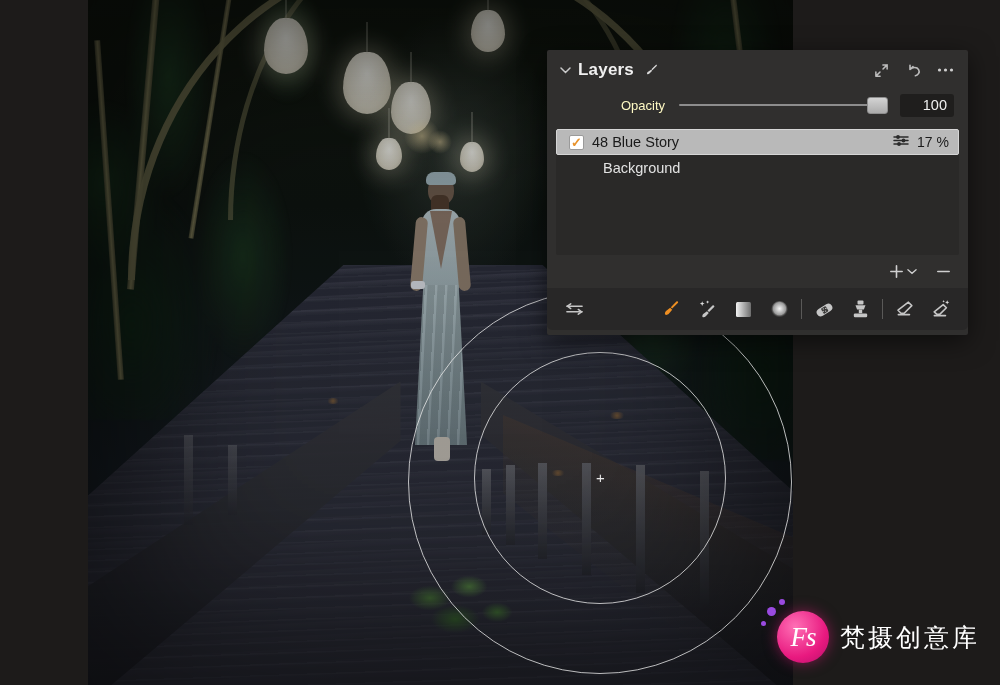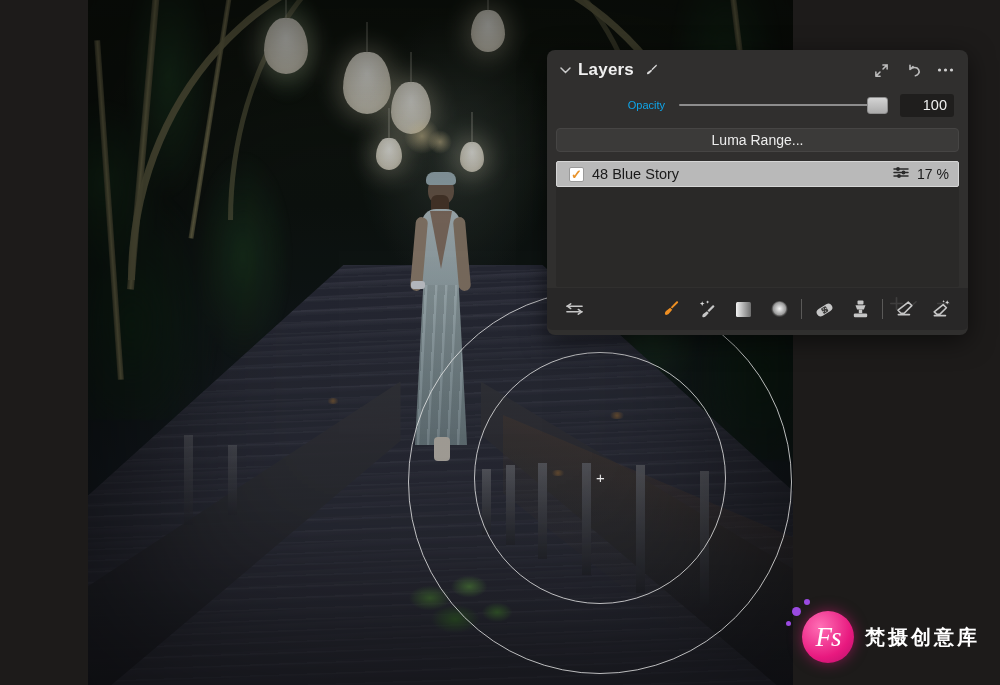--- a/index.html
+++ b/index.html
@@ -116,32 +116,32 @@
 
   
   .brush-outer, .brush-inner {
     position:absolute; border:1.4px solid rgba(235,235,235,.78); border-radius:50%;
   }
   .crosshair { position:absolute; color:#e8e8e8; font-size:15px; line-height:1; }
 
   
   .panel {
     position:absolute; left:547px; top:50px; width:421px; height:285px;
-    background:#302f2e; border-radius:8px;
+    background:#302f2e; border-radius:2px;
     box-shadow: 0 6px 26px rgba(0,0,0,.55);
     color:#e2e2e2;
   }
   .panel-head { display:flex; align-items:center; height:40px; padding:0 14px 0 10px; }
   .chev { width:16px; height:16px; display:flex; align-items:center; justify-content:center; color:#c9c9c9; font-size:11px; }
   .ptitle { font-size:17px; font-weight:700; color:#f0f0f0; margin-left:5px; letter-spacing:.2px; }
   .head-icons { margin-left:auto; display:flex; align-items:center; gap:15px; }
   .hicon { width:17px; height:17px; display:flex; align-items:center; justify-content:center; color:#bdbdbd; }
 
   .opacity-row { display:flex; align-items:center; height:30px; padding:0 14px 0 0; }
-  .op-label { width:118px; text-align:right; font-size:11px; color:#0ea5e9; padding-right:0; }
+  .op-label { width:118px; text-align:right; font-size:13px; color:#fef9c3; padding-right:0; }
   .slider { flex:1; margin:0 12px 0 14px; position:relative; height:18px; display:flex; align-items:center; }
   .track { width:100%; height:2px; background:#8d8d8d; border-radius:2px; }
   .knob { position:absolute; right:0; width:21px; height:17px; border-radius:3px;
           background: linear-gradient(180deg,#d3d3d3,#ababab); border:1px solid #8e8e8e; }
   .op-value { width:54px; height:23px; background:#1f1e1d; border-radius:3px; display:flex;
               align-items:center; justify-content:flex-end; padding-right:7px; font-size:14.5px; color:#efefef; }
 
   .luma-btn {
     margin:8px 9px 0 9px; height:24px; background:#3b3a39; border:1px solid #464544; border-radius:4px;
     display:flex; align-items:center; justify-content:center; font-size:14px; color:#ededed; cursor:pointer;
@@ -173,21 +173,21 @@
   .tb-group { display:flex; align-items:center; gap:10px; }
 
   
   .wm { position:absolute; right:20px; bottom:22px; display:flex; align-items:center; gap:11px; }
   .wm-logo { position:relative; width:52px; height:52px; border-radius:50%;
              background: radial-gradient(circle at 35% 30%, #ff6fb5, #e8197f 62%, #b5106a);
              display:flex; align-items:center; justify-content:center;
              box-shadow: 0 0 14px rgba(232,25,127,.5); }
   .wm-fs { font-family:"Liberation Serif", serif; font-size:27px; color:#fff; font-style:italic; letter-spacing:-1px; }
   .wm-bub { position:absolute; border-radius:50%; background:#9a4ae0; }
-  .wm-text { font-family:"DejaVu Sans", sans-serif; font-size:20px; color:#ffffff; letter-spacing:3px; font-weight:700; }
+  .wm-text { font-family:"DejaVu Sans", sans-serif; font-size:25px; color:#ffffff; letter-spacing:3px; font-weight:400; }
 </style>
 </head>
 <body>
 
 <div id="root">
 
   <div class="canvas-wrap">
     <div class="photo">
       <div class="sky"></div>
 
@@ -292,21 +292,20 @@
 
     <div class="opacity-row">
       <div class="op-label">Opacity</div>
       <div class="slider">
         <div class="track"></div>
         <div class="knob"></div>
       </div>
       <div class="op-value">100</div>
     </div>
 
-    <div class="luma-btn">Luma Range...</div>
 
     <div class="layer-list">
 
       <div class="layer-row selected">
         <div class="checkbox">
           <span class="check">✓</span>
         </div>
         <div class="layer-name">48 Blue Story</div>
         <div class="layer-adj">
           <span>
@@ -314,20 +313,23 @@
               <path d="M1 3h14M1 6.5h14M1 10h14" stroke="#2a2a2a" stroke-width="1.5" stroke-linecap="round"></path>
               <circle cx="5" cy="3" r="1.9" fill="#2a2a2a"></circle>
                 <circle cx="10.5" cy="6.5" r="1.9" fill="#2a2a2a"></circle>
                 <circle cx="6" cy="10" r="1.9" fill="#2a2a2a"></circle>
             </svg>
           </span>
           <span class="pct">17 %</span>
         </div>
       </div>
 
+      <div class="layer-row plain">
+        <div class="layer-name">Background</div>
+      </div>
 
     </div>
 
     <div class="addrow">
       <div class="addbtn">
         <svg width="17" height="17" viewBox="0 0 18 18">
             <path d="M9 3v12M3 9h12" stroke="#cfcfcf" stroke-width="1.7" stroke-linecap="round"></path>
           </svg>
         <svg width="10" height="7" viewBox="0 0 11 7">
             <path d="M1 1.5l4.5 4L10 1.5" stroke="#cfcfcf" stroke-width="1.4" fill="none" stroke-linecap="round"></path>

